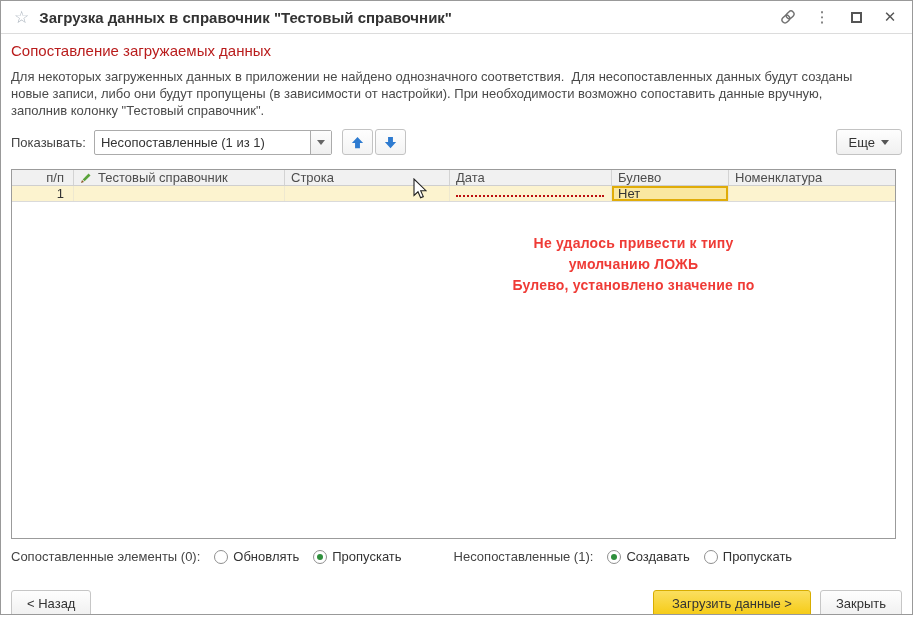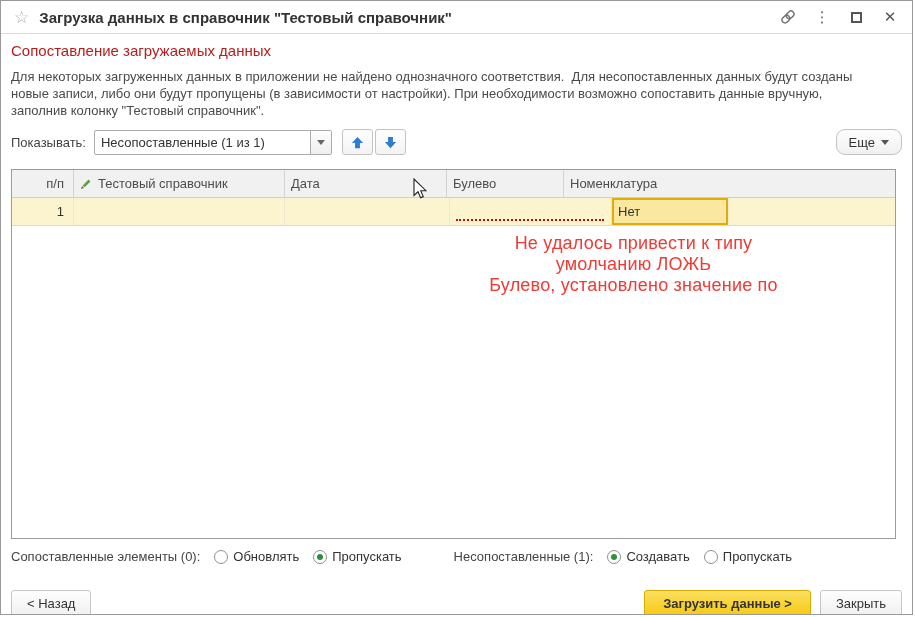--- a/index.html
+++ b/index.html
@@ -45,69 +45,69 @@
   .spacer { flex: 1; }
   .searchbox { display: flex; align-items: stretch; height: 25px; }
   .search-input {
     width: 236px; height: 25px; border: 1px solid #ababab; border-right: none;
     font-size: 13px; padding: 0 6px; color: #333; outline: none; font-family: "Liberation Sans", sans-serif;
   }
   .search-input::placeholder { color: #b3b3b3; }
   .clear-btn { width: 21px; border: 1px solid #ababab; background: #fff; display: flex; align-items: center; justify-content: center;
     color: #777; font-size: 12px; }
   .more-btn {
-    margin-left: 10px; height: 26px; padding: 0 12px; border: 1px solid #c3c3c3; border-radius: 9px;
+    margin-left: 10px; height: 26px; padding: 0 12px; border: 1px solid #c3c3c3; border-radius: 3px;
     background: linear-gradient(#fefefe, #f0f0f0); font-size: 13px; color: #333;
     display: flex; align-items: center; gap: 6px;
   }
   .more-btn .tri-down { border-top-color: #555; }
   
   .grid { position: absolute; top: 168px; left: 10px; width: 885px; height: 370px; border: 1px solid #9b9b9b; background: #fff; }
-  .g-row { display: flex; height: 28px; }
+  .g-row { display: flex; height: 16px; }
   .g-head { background: #f1f1f1; border-bottom: 1px solid #cfcfcf; }
   .g-data { border-bottom: 1px solid #dadada; }
   .g-cell {
     display: flex; align-items: center; padding: 0 6px; font-size: 13px; color: #4d4d4d;
     border-right: 1px solid #d3d3d3; overflow: hidden; white-space: nowrap;
   }
   .g-data .g-cell { border-right: 1px solid #eee8d0; color: #333; }
   .c0 { width: 62px; justify-content: flex-end; padding-right: 9px; }
   .c1 { width: 211px; }
   .c2 { width: 165px; }
   .c3 { width: 162px; }
   .c4 { width: 117px; text-align: right; }
   .c5 { flex: 1; border-right: none !important; }
   .pencil { margin-right: 6px; display: inline-flex; }
   .cell-sel { box-shadow: inset 0 0 0 2px #e0ac08; }
   .date-cell { position: relative; }
   .date-invalid { position: absolute; left: 6px; right: 7px; bottom: 4px; border-bottom: 2px dotted #bb0e0e; }
   
   .annotation {
     position: absolute; top: 232px; left: 425px; width: 415px; text-align: center;
-    font-size: 18px; font-weight: normal; line-height: 21px; letter-spacing: .2px;
+    font-size: 14px; font-weight: bold; line-height: 21px; letter-spacing: .2px;
     text-shadow: -1.5px -1.5px 0 #fff, 1.5px -1.5px 0 #fff, -1.5px 1.5px 0 #fff, 1.5px 1.5px 0 #fff,
                  0 -1.5px 0 #fff, 0 1.5px 0 #fff, -1.5px 0 0 #fff, 1.5px 0 0 #fff;
   }
   
   .opts { position: absolute; top: 548px; left: 10px; right: 16px; display: flex; align-items: center; font-size: 13px; color: #444; }
   .radio { width: 14px; height: 14px; border: 1px solid #8f8f8f; border-radius: 50%; background: #fff;
     display: inline-flex; align-items: center; justify-content: center; margin: 0 5px 0 14px; flex: none; }
   .radio .dot { width: 6px; height: 6px; border-radius: 50%; background: transparent; }
   .radio.checked .dot { background: #2e8f3c; }
   .opt-label { color: #333; }
   .grp-gap { margin-left: 52px; }
   
   .btnrow { position: absolute; top: 577px; left: 10px; right: 10px; display: flex; align-items: center; }
   .btn {
     height: 27px; padding: 0 15px; border: 1px solid #c6c6c6; border-radius: 3px;
     background: linear-gradient(#fefefe, #f0f0f0); font-size: 13px; color: #333;
     font-family: "Liberation Sans", sans-serif; display: flex; align-items: center; margin-top: 12px;
   }
   .btn-load {
-    font-weight: bold; border: 1px solid #d8ad00; padding: 0 18px;
+    font-weight: normal; border: 1px solid #d8ad00; padding: 0 18px;
     background: linear-gradient(#fbdf60, #f5ca12); margin-right: 9px;
   }
   
   .cursor { position: absolute; top: 177px; left: 412px; pointer-events: none; }
 </style>
 </head>
 <body>
 
 <div class="window">
 
@@ -167,20 +167,21 @@
       <div class="g-cell c0">п/п</div>
       <div class="g-cell c1">
         <span class="pencil">
           <svg width="12" height="12" viewBox="0 0 12 12">
             <path d="M1 11 L2 8 L4 10 Z" fill="#8b5a2b"></path>
             <path d="M2.7 7.4 L8.6 1.5 L10.5 3.4 L4.6 9.3 Z" fill="#5aa43a"></path>
           </svg>
         </span>
         <span>Тестовый справочник</span>
       </div>
+      <div class="g-cell c2">Строка</div>
       <div class="g-cell c3">Дата</div>
       <div class="g-cell c4">Булево</div>
       <div class="g-cell c5">Номенклатура</div>
     </div>
     <div class="g-row g-data" style="background:#fcf3cf;">
       <div class="g-cell c0">1</div>
       <div class="g-cell c1"></div>
       <div class="g-cell c2"></div>
       <div class="g-cell c3 date-cell">
         <span></span>

